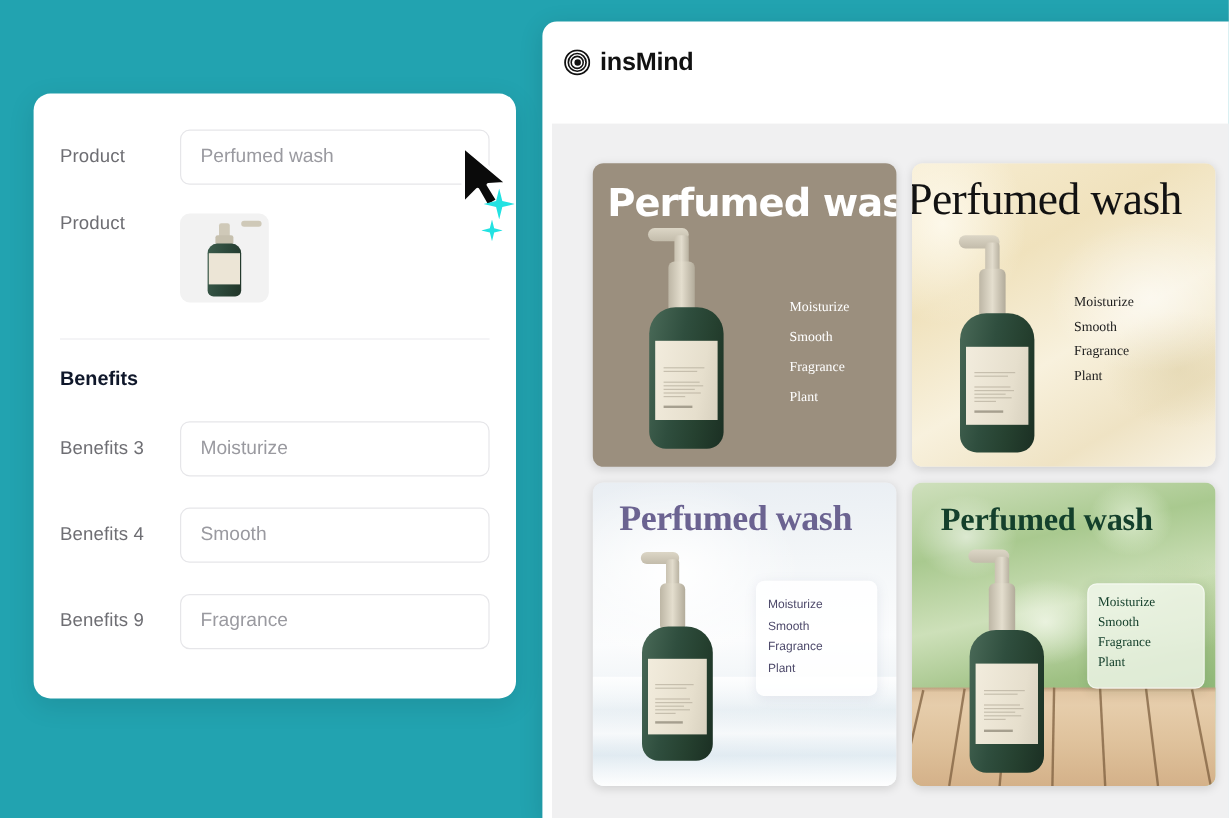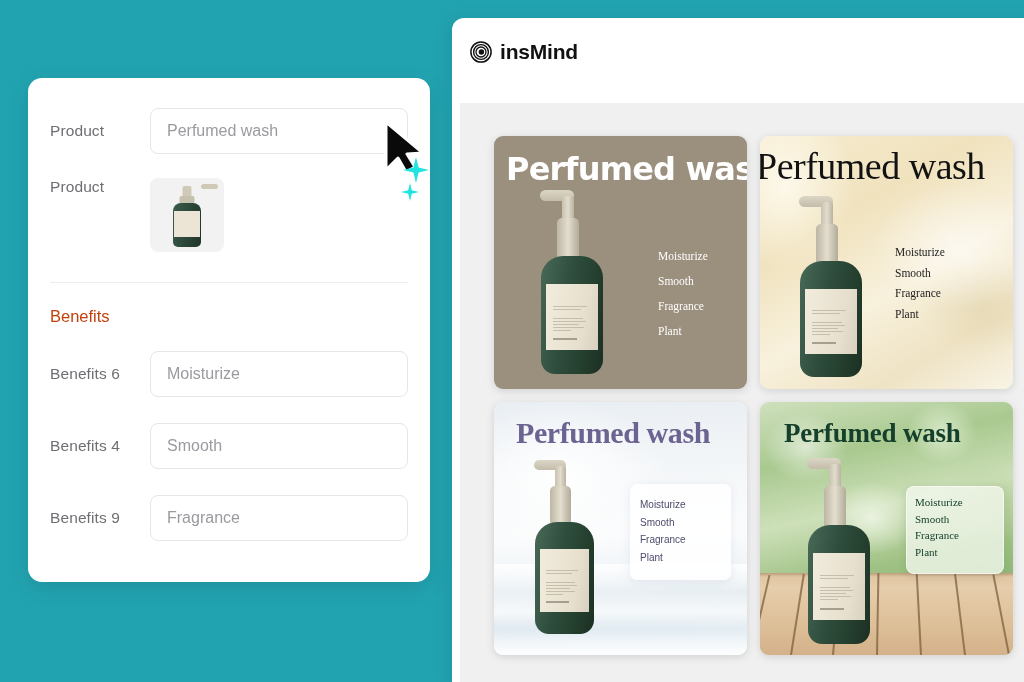--- a/index.html
+++ b/index.html
@@ -29,21 +29,21 @@
     color:#9a9aa0;font-size:16px;background:#fff;
   }
   #headings-row{height:46px;margin-top:30px;}
   #product-row{margin-top:24px;align-items:flex-start;}
   #product-thumb{
     width:74px;height:74px;border-radius:8px;background:#f2f2f2;
     position:relative;overflow:hidden;flex:0 0 74px;
   }
   #divider{height:1px;background:#ededf0;margin-top:30px;}
   #benefits-title{
-    color:#c2410c;font-size:16.5px;font-weight:normal;
+    color:#0f172a;font-size:16.5px;font-weight:bold;
     margin:24px 0 0 22px;
   }
   .benefit-row{margin-top:24px;height:48px;}
   #benefits-list{padding:0 22px;}
 
   
   .mini-bottle{position:absolute;left:50%;transform:translateX(-50%);}
   .mb-neck{position:absolute;left:50%;transform:translateX(-50%);top:8px;
     width:9px;height:12px;background:#cfc9b8;border-radius:2px;}
   .mb-spout{position:absolute;top:6px;left:14px;width:17px;height:5px;
@@ -209,21 +209,21 @@
     </div>
 
     <div id="divider"></div>
   </div>
 
   <div id="benefits-title">Benefits</div>
 
   <div id="benefits-list">
 
     <div class="field-row benefit-row">
-      <div class="field-label">Benefits 6</div>
+      <div class="field-label">Benefits 3</div>
       <div class="text-input">Moisturize</div>
     </div>
 
     <div class="field-row benefit-row">
       <div class="field-label">Benefits 4</div>
       <div class="text-input">Smooth</div>
     </div>
 
     <div class="field-row benefit-row">
       <div class="field-label">Benefits 9</div>

